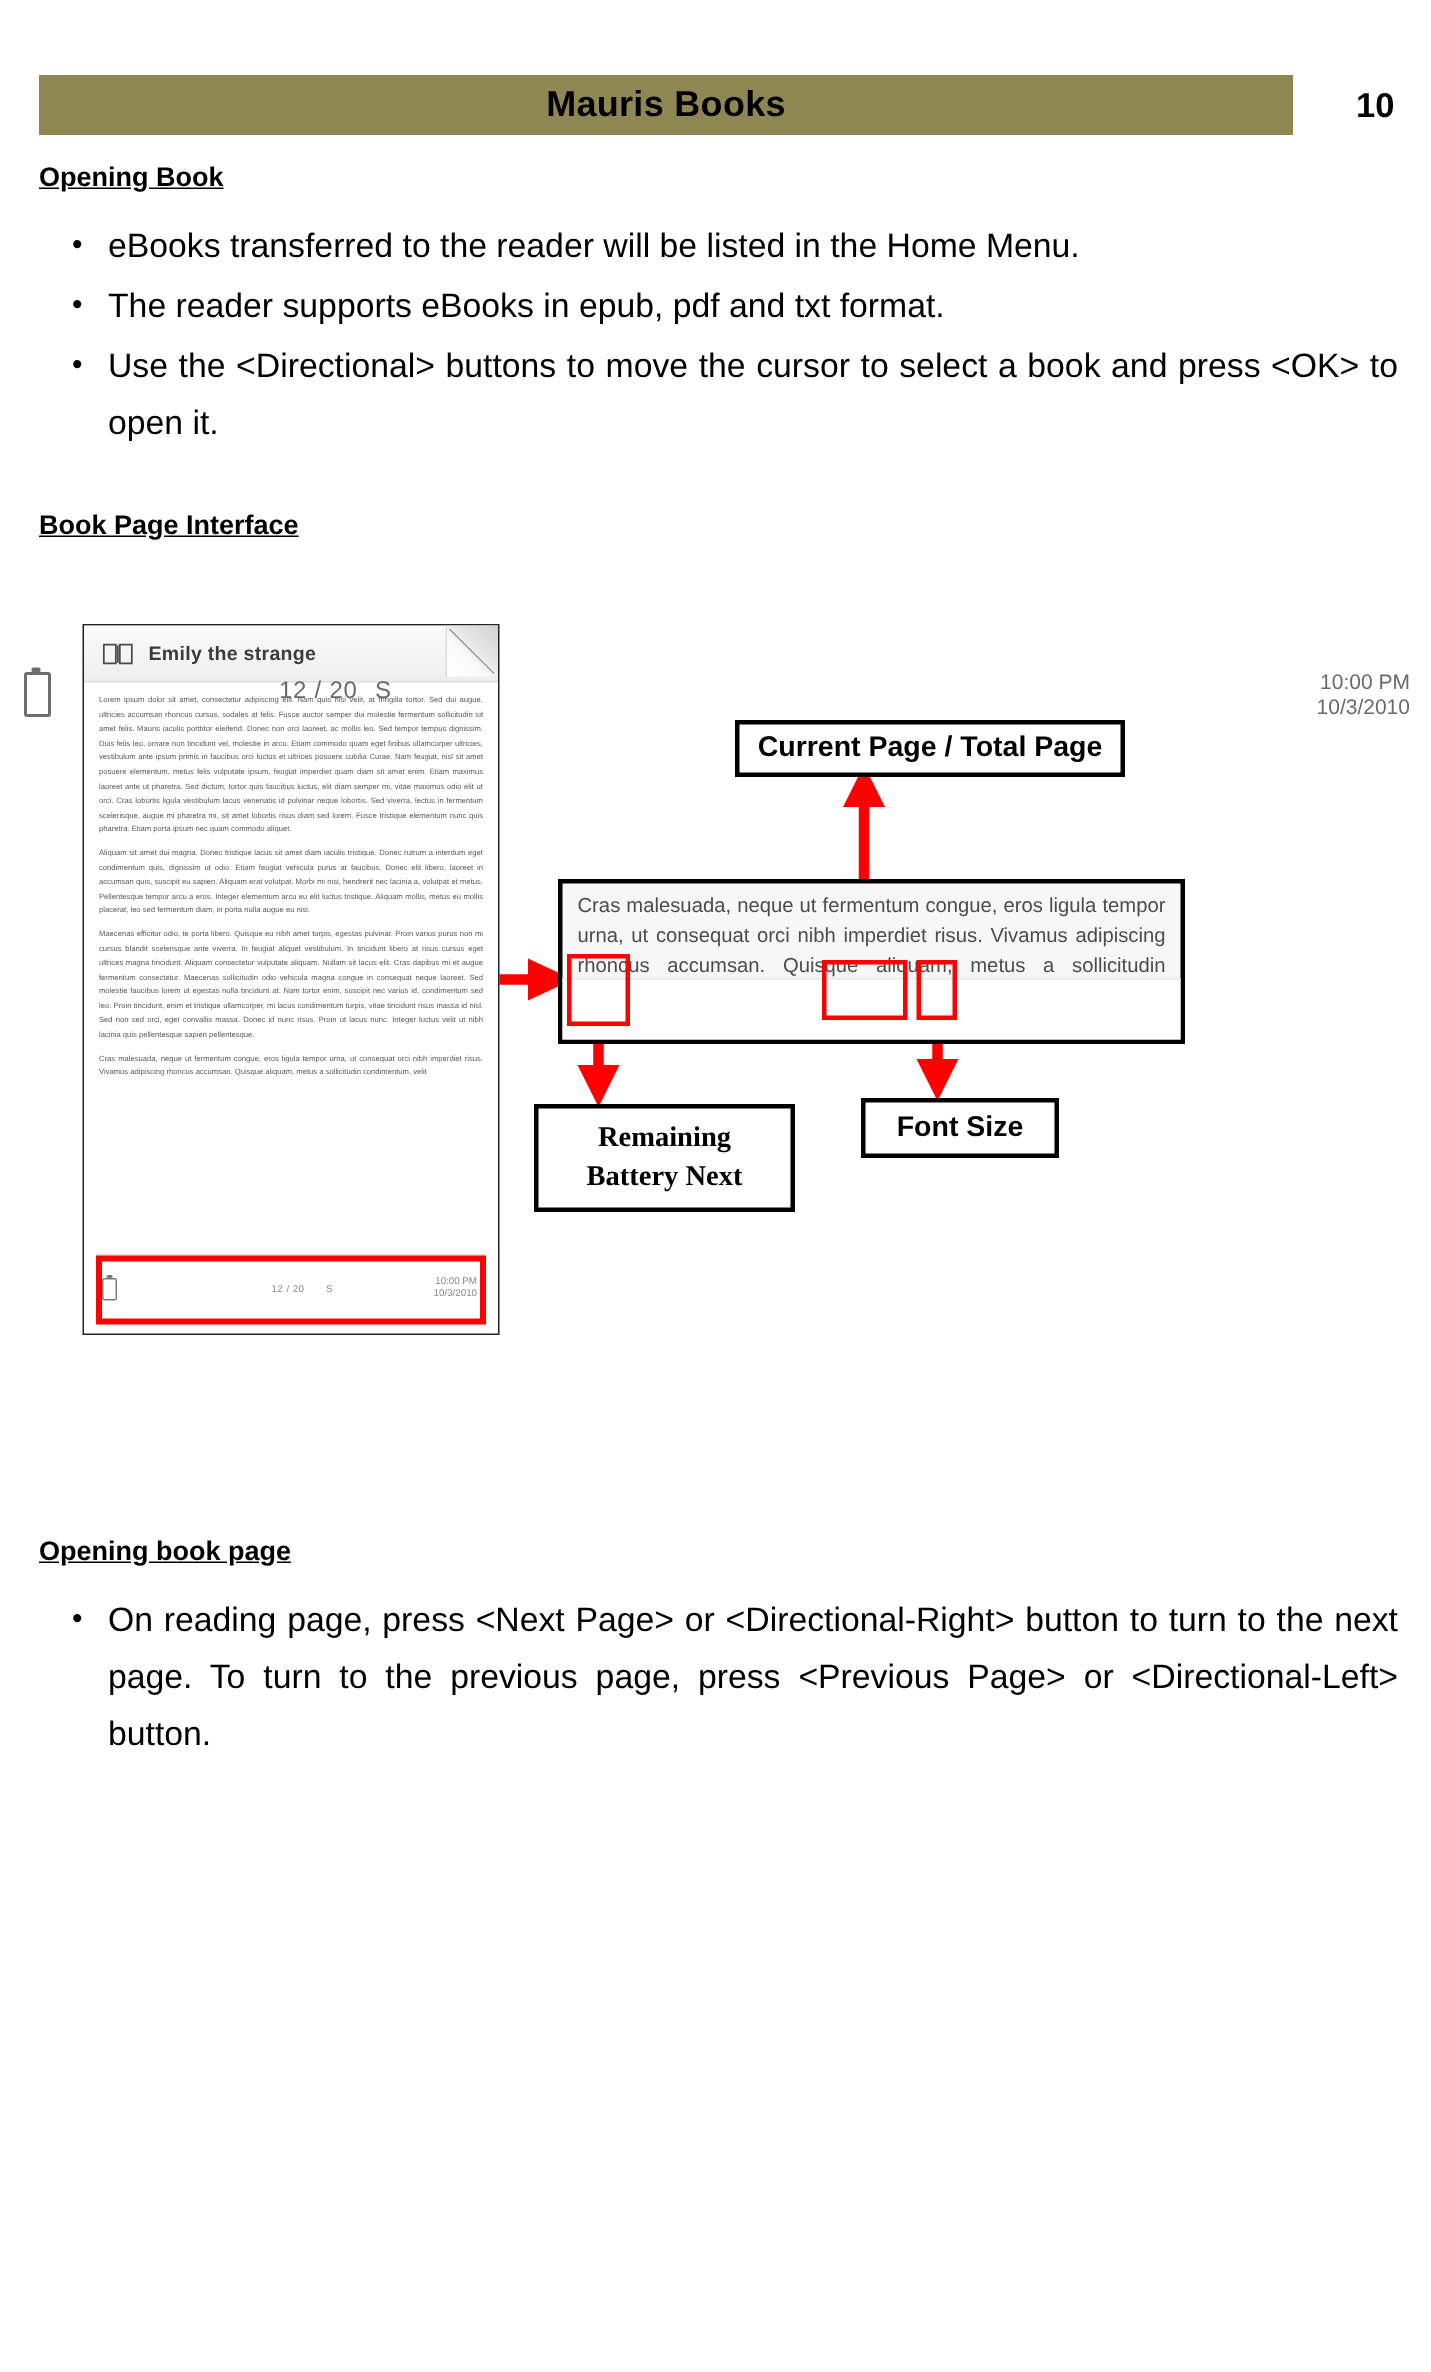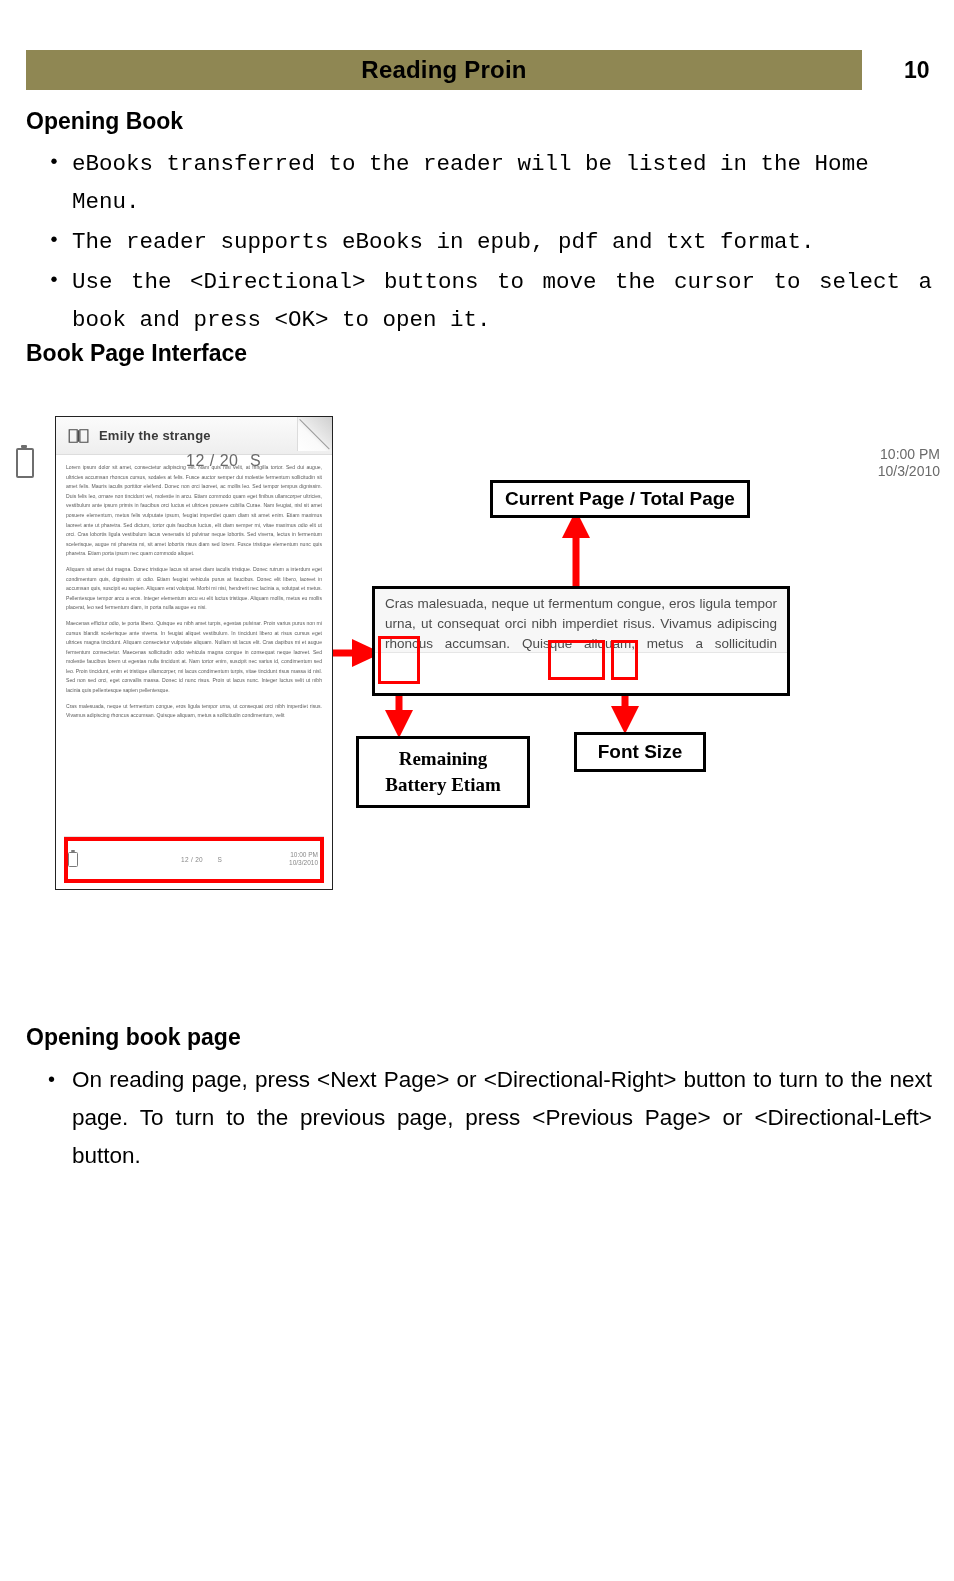--- a/index.html
+++ b/index.html
@@ -43,35 +43,36 @@
     display: flex;
     align-items: center;
     font-size: 23px;
     font-weight: bold;
     margin-left: 32px;
   }
 
   
   .section-heading {
     position: absolute;
-    font-size: 23px;
+    font-size: 18px;
     font-weight: bold;
     white-space: nowrap;
+    text-decoration: underline;
   }
   #heading-opening-book { left: 26px; top: 108px; }
   #heading-book-page-interface { left: 26px; top: 340px; }
   #heading-turning-book-page { left: 26px; top: 1024px; }
 
   .bullet-list {
     position: absolute;
     margin: 0;
     padding: 0;
     list-style: none;
   }
-  #list-opening-book { left: 42px; top: 145px; width: 890px; font-family: Liberation Mono, monospace; }
+  #list-opening-book { left: 42px; top: 145px; width: 890px; }
   #list-turning-book-page { left: 42px; top: 1061px; width: 890px; }
 
   .bullet-list li {
     position: relative;
     padding-left: 30px;
     font-size: 22.5px;
     line-height: 38px;
     margin-bottom: 2px;
   }
   .bullet-list li::before {
@@ -290,21 +291,21 @@
     left: 0; top: 0;
     width: 954px; height: 520px;
     overflow: visible;
     pointer-events: none;
   }
 </style>
 </head>
 <body>
 
 <div class="header">
-  <span class="header-title">Reading Proin</span>
+  <span class="header-title">Mauris Books</span>
 </div>
 <div class="page-number">10</div>
 
 <div class="section-heading" id="heading-opening-book">Opening Book</div>
 
 <ul class="bullet-list" id="list-opening-book">
   <li>eBooks transferred to the reader will be listed in the Home Menu.</li>
   <li>The reader supports eBooks in epub, pdf and txt format.</li>
   <li class="justify">Use the &lt;Directional&gt; buttons to move the cursor to select a book and press &lt;OK&gt; to open it.</li>
 </ul>
@@ -372,21 +373,21 @@
 
   <div class="hl" id="hl-battery"></div>
   <div class="hl" id="hl-pages"></div>
   <div class="hl" id="hl-fontsize"></div>
 
   <div class="callout" id="callout-current-page">Current Page  / Total Page</div>
 
   <div class="callout" id="callout-battery">
     <span>
       <span>Remaining</span><br>
-      <span>Battery Etiam</span>
+      <span>Battery Next</span>
     </span>
   </div>
 
   <div class="callout" id="callout-font-size">Font Size</div>
 </div>
 
 <div class="section-heading" id="heading-turning-book-page">Opening book page</div>
 
 <ul class="bullet-list" id="list-turning-book-page">
   <li class="justify">On reading page, press &lt;Next Page&gt; or &lt;Directional-Right&gt; button to turn to the next page. To turn to the previous page, press &lt;Previous Page&gt; or &lt;Directional-Left&gt; button.</li>

